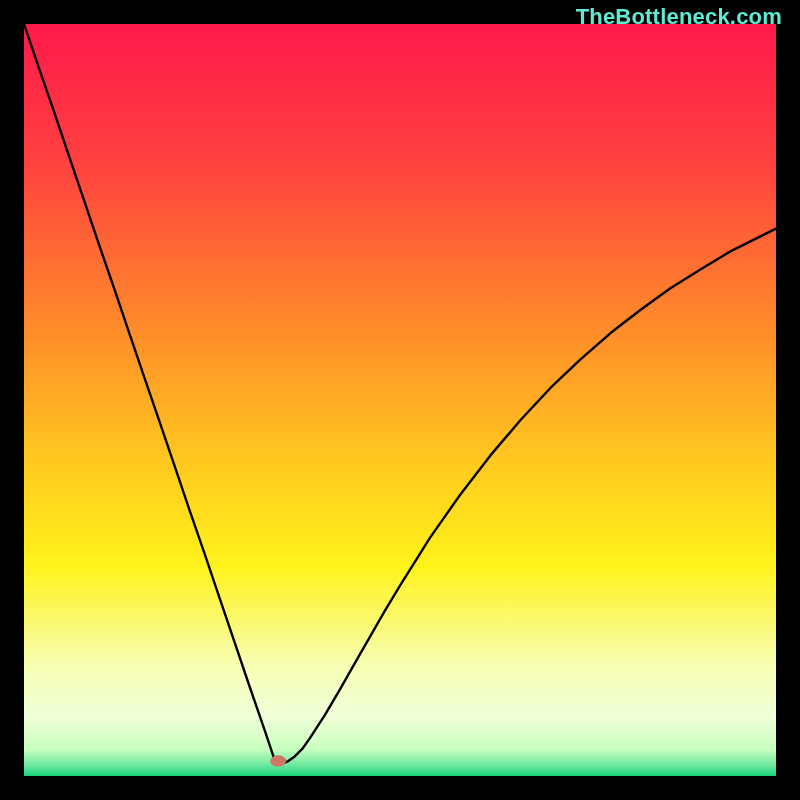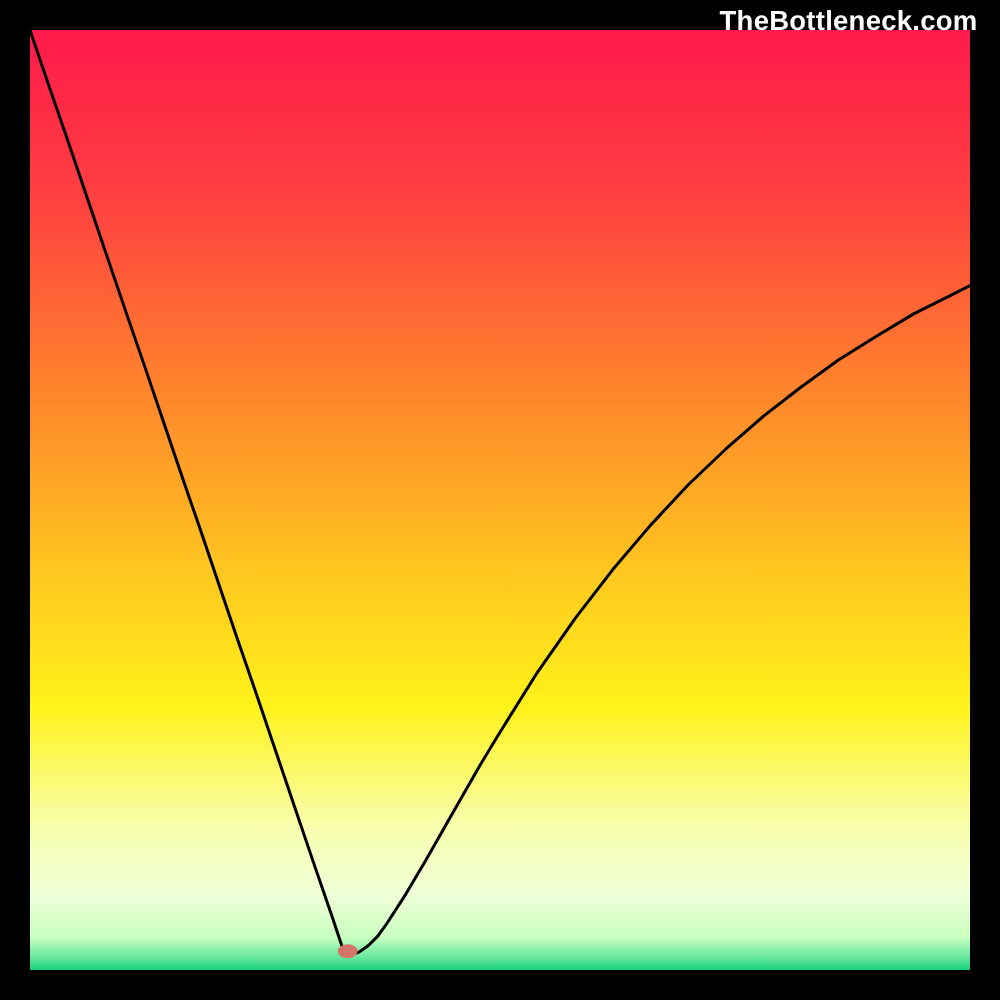--- a/index.html
+++ b/index.html
@@ -14,21 +14,21 @@
   .outer {
     position: relative;
     width: 800px;
     height: 800px;
     background: #000000;
   }
   .watermark {
     position: absolute;
     top: 4px;
     right: 18px;
-    color: #ffffff;
+    color: #5eead4;
     font-size: 22px;
     font-weight: 600;
     letter-spacing: 0.2px;
     z-index: 5;
   }
   .plot {
     position: absolute;
     left: 24px;
     top: 24px;
     width: 752px;

